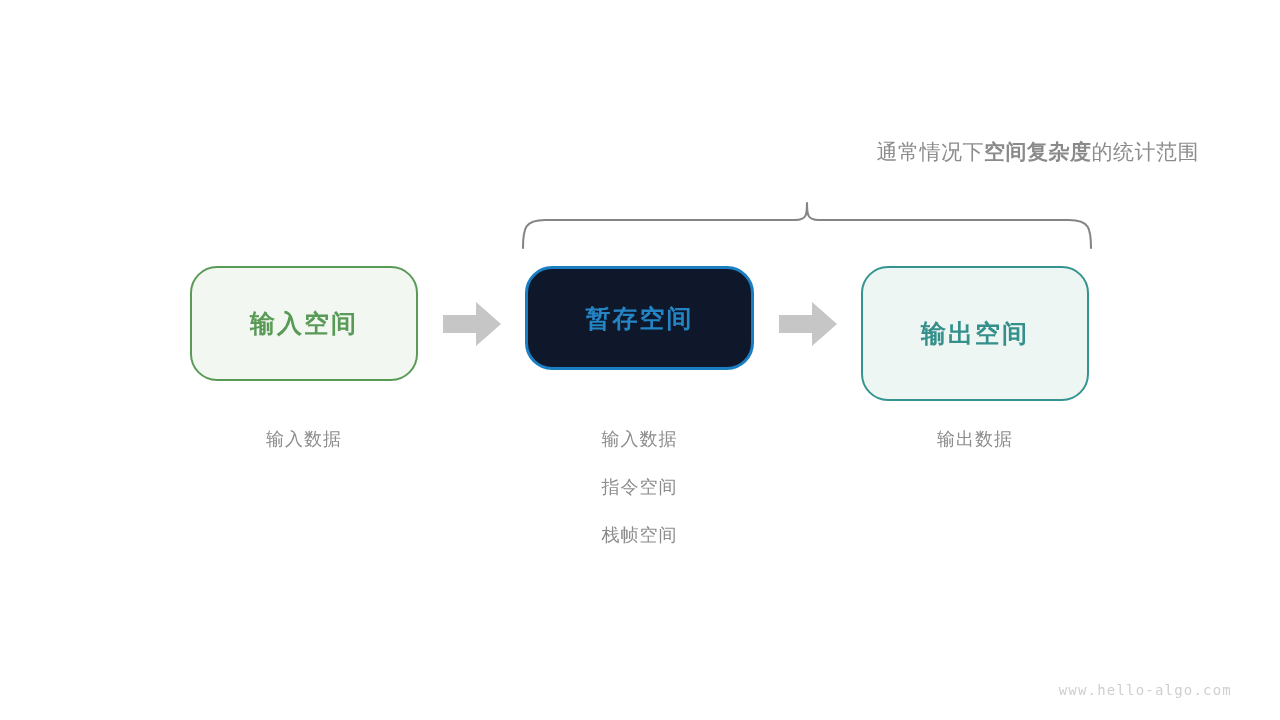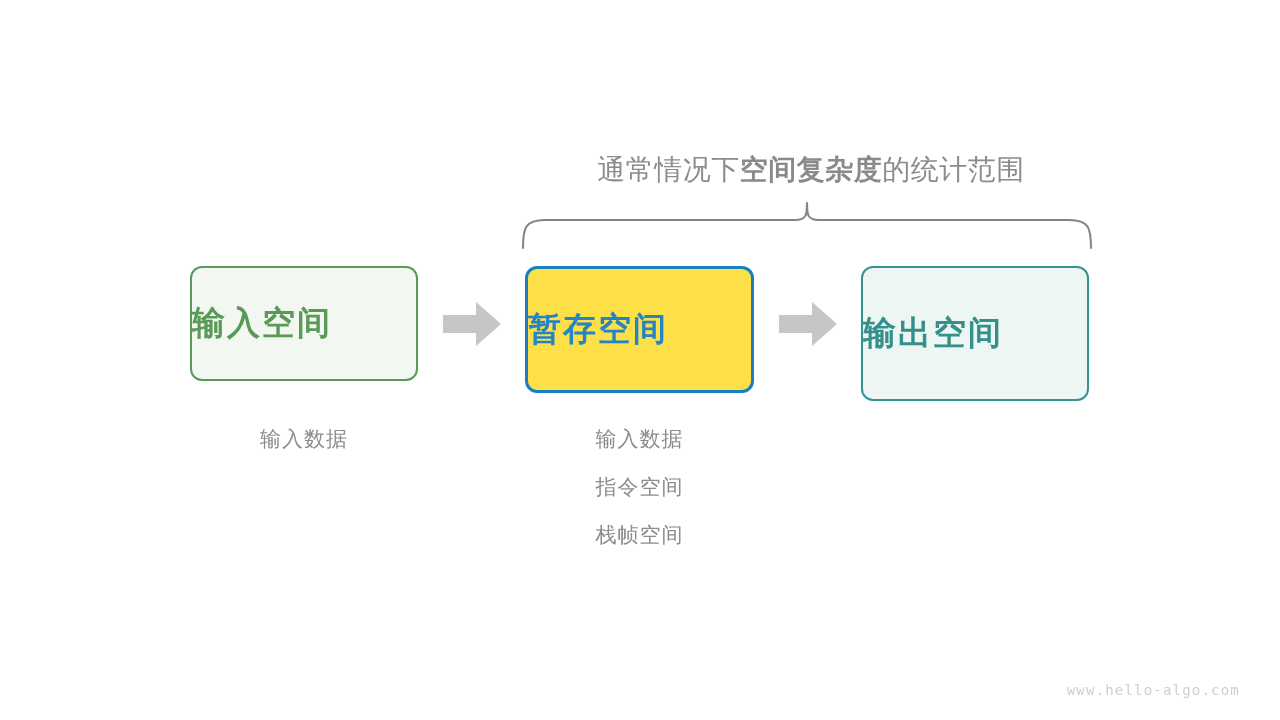--- a/index.html
+++ b/index.html
@@ -20,24 +20,24 @@
     position: absolute;
     left: 0; top: 0;
     width: 1280px;
     height: 720px;
   }
 
   
   .brace-caption {
     position: absolute;
     left: 423px;
-    top: 152px;
+    top: 134px;
     width: 776px;
-    text-align: center;
-    font-size: 28px;
+    text-align: right;
+    font-size: 21px;
     line-height: 36px;
     color: #8c8c8c;
     letter-spacing: 0.5px;
     white-space: nowrap;
   }
   .brace-caption .strong {
     font-weight: bold;
     color: #8a8a8a;
   }
 
@@ -48,43 +48,44 @@
     top: 198px;
     width: 584px;
     height: 54px;
   }
   .brace-wrap svg { display: block; }
 
   
   .box {
     position: absolute;
     box-sizing: border-box;
-    border-radius: 12px;
+    border-radius: 27px;
     display: flex;
     align-items: center;
-    font-size: 33px;
+    justify-content: center;
+    font-size: 25px;
     font-weight: bold;
     letter-spacing: 2px;
   }
   .box-input {
     left: 190px;
     top: 266px;
     width: 228px;
     height: 115px;
     border: 2px solid #5a9a57;
     background: #f2f8f1;
     color: #5a9a57;
   }
   .box-temp {
     left: 525px;
     top: 266px;
     width: 229px;
-    height: 127px;
+    height: 104px;
     border: 3px solid #1a7fc2;
-    background: #fde047;
+    background: #0f172a;
     color: #2485c5;
   }
   .box-output {
     left: 861px;
     top: 266px;
     width: 228px;
     height: 135px;
     border: 2px solid #359390;
     background: #eef6f4;
     color: #35908c;
@@ -97,33 +98,33 @@
     height: 44px;
   }
   .arrow svg { display: block; }
   .arrow-1 { left: 443px; top: 302px; }
   .arrow-2 { left: 779px; top: 302px; }
 
   
   .under-caption {
     position: absolute;
     text-align: center;
-    font-size: 21px;
+    font-size: 18px;
     line-height: 48px;
     color: #8c8c8c;
     letter-spacing: 1px;
   }
   .cap-input  { left: 190px; top: 415px; width: 228px; }
   .cap-temp   { left: 525px; top: 415px; width: 229px; }
   .cap-output { left: 861px; top: 415px; width: 228px; }
 
   
   .watermark {
     position: absolute;
-    right: 40px;
+    right: 48px;
     bottom: 22px;
     font-family: "DejaVu Sans Mono", "Liberation Mono", monospace;
     font-size: 14px;
     letter-spacing: 1.2px;
     color: #cfcfcf;
   }
 </style>
 </head>
 <body>
 
@@ -166,16 +167,19 @@
   <div class="under-caption cap-input">
     <div>输入数据</div>
   </div>
 
   <div class="under-caption cap-temp">
     <div>输入数据</div>
     <div>指令空间</div>
     <div>栈帧空间</div>
   </div>
 
+  <div class="under-caption cap-output">
+    <div>输出数据</div>
+  </div>
 
   <div class="watermark">www.hello-algo.com</div>
 
 </div>
 
 </body></html>

